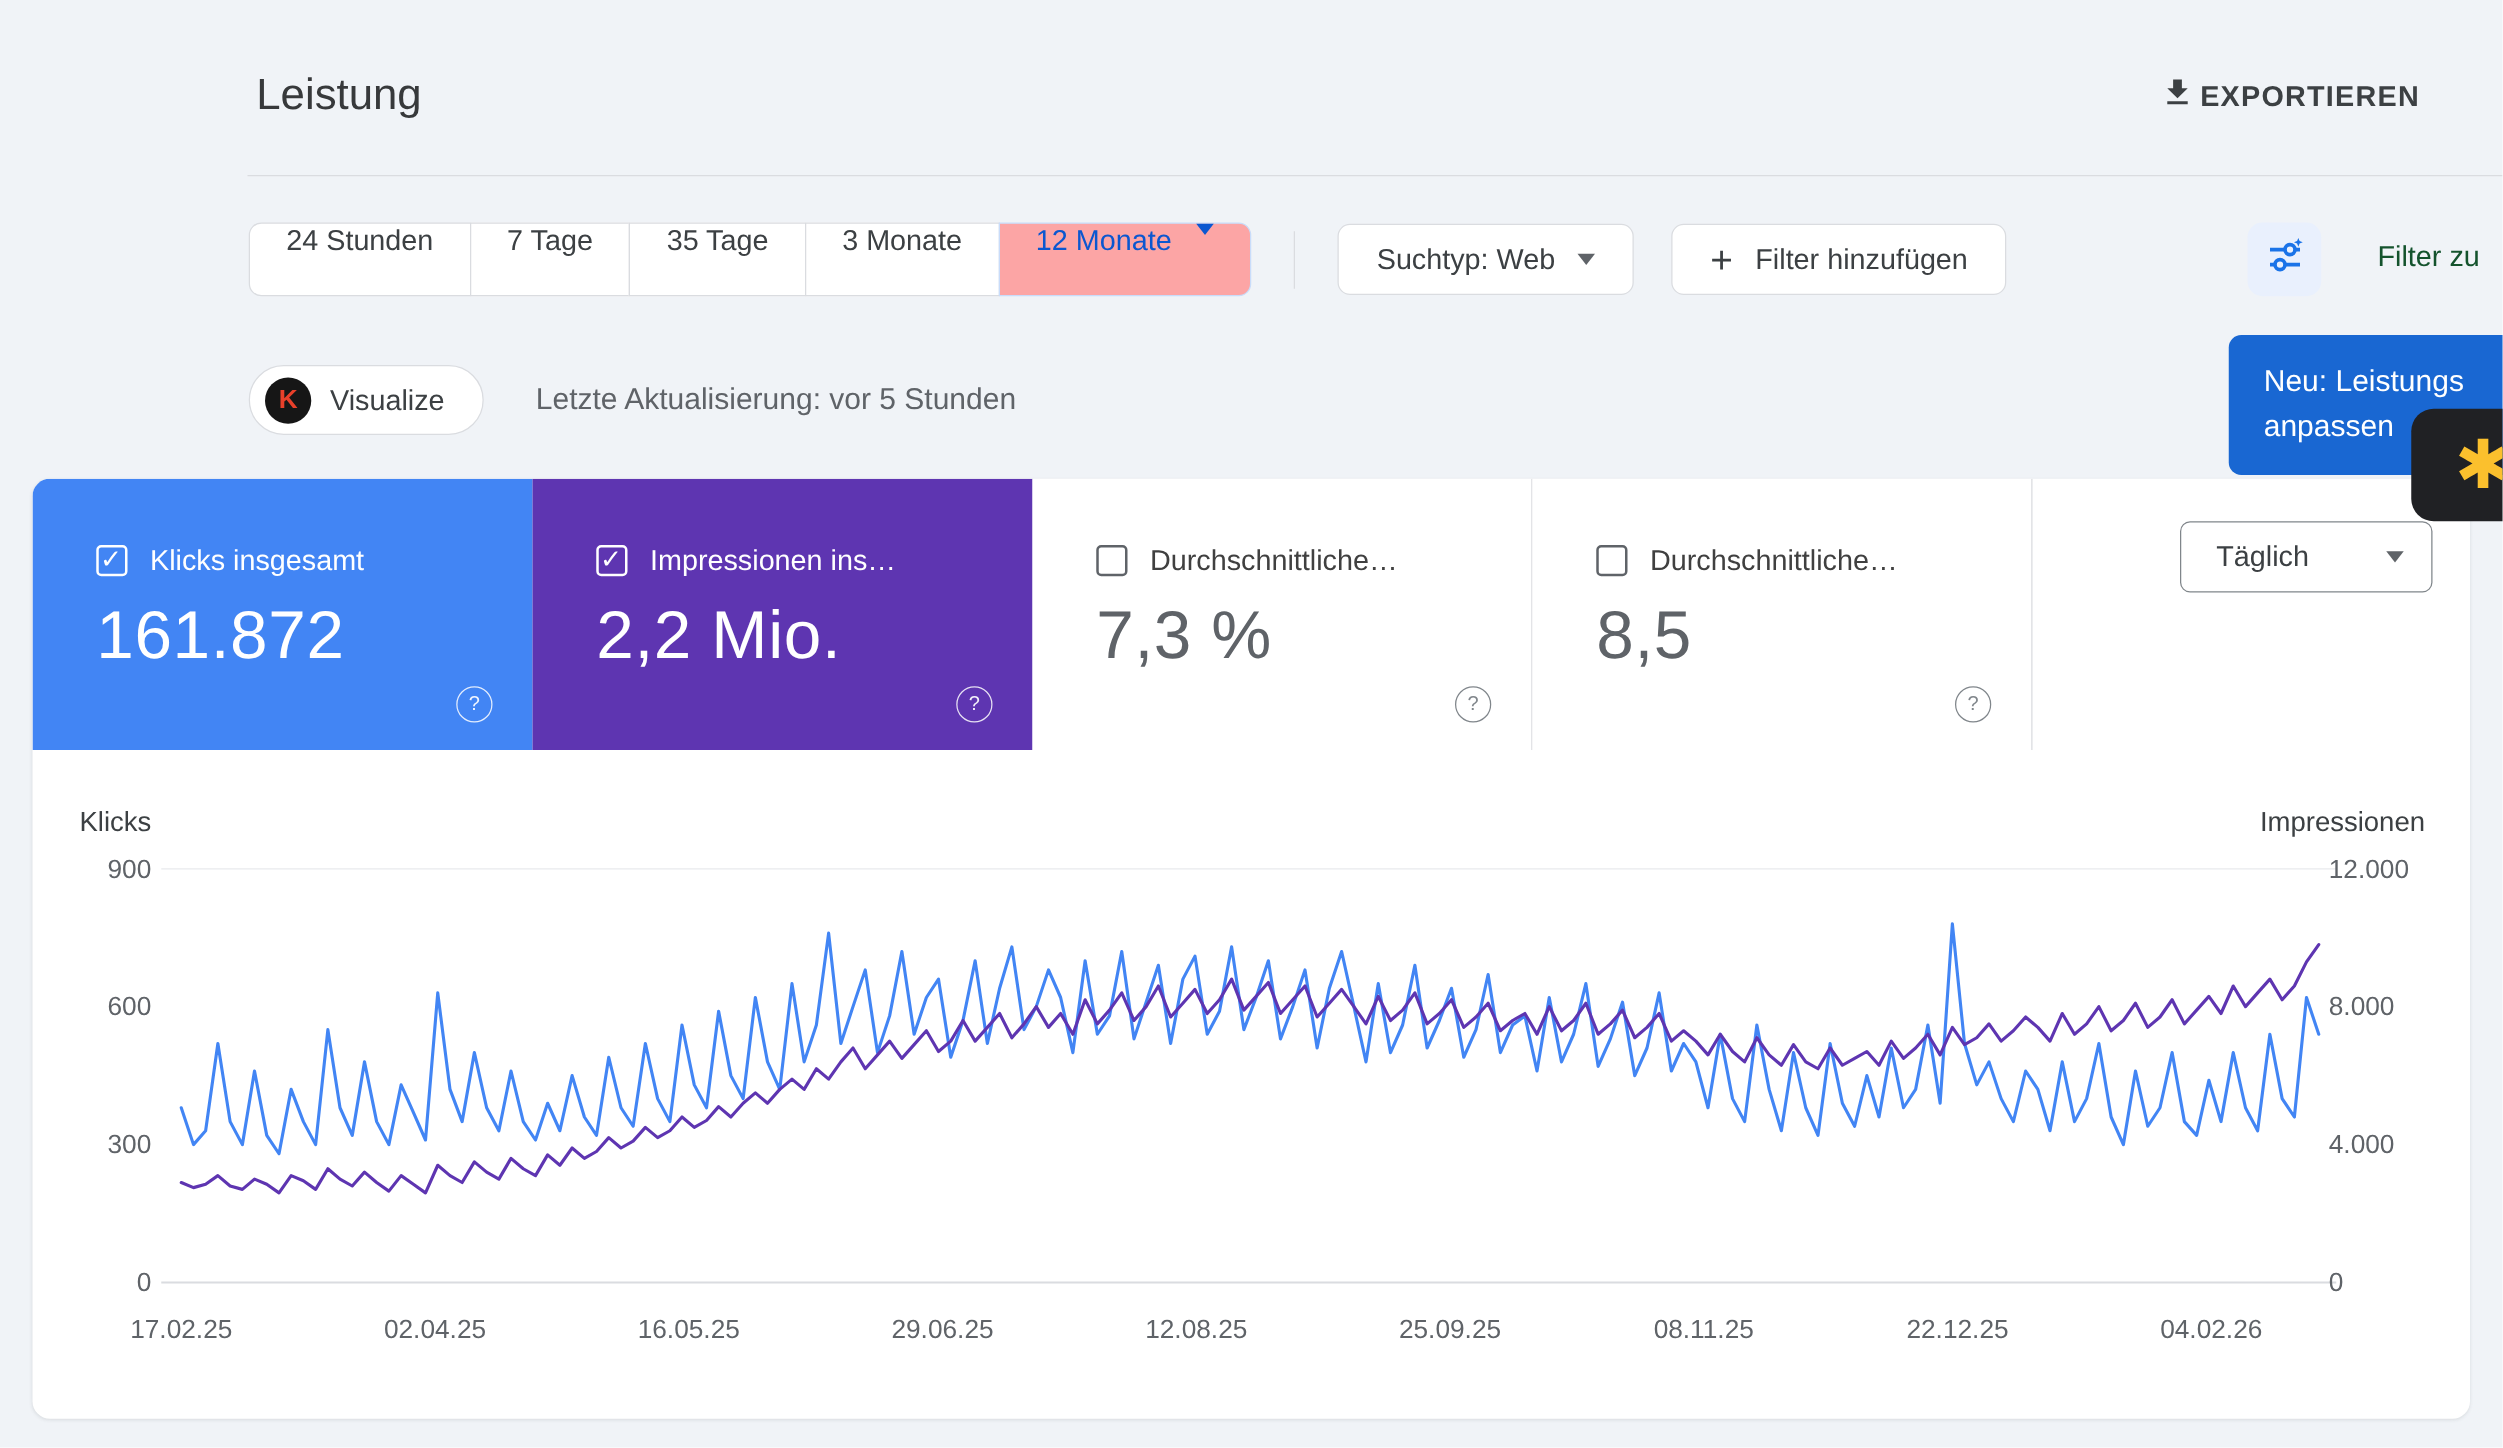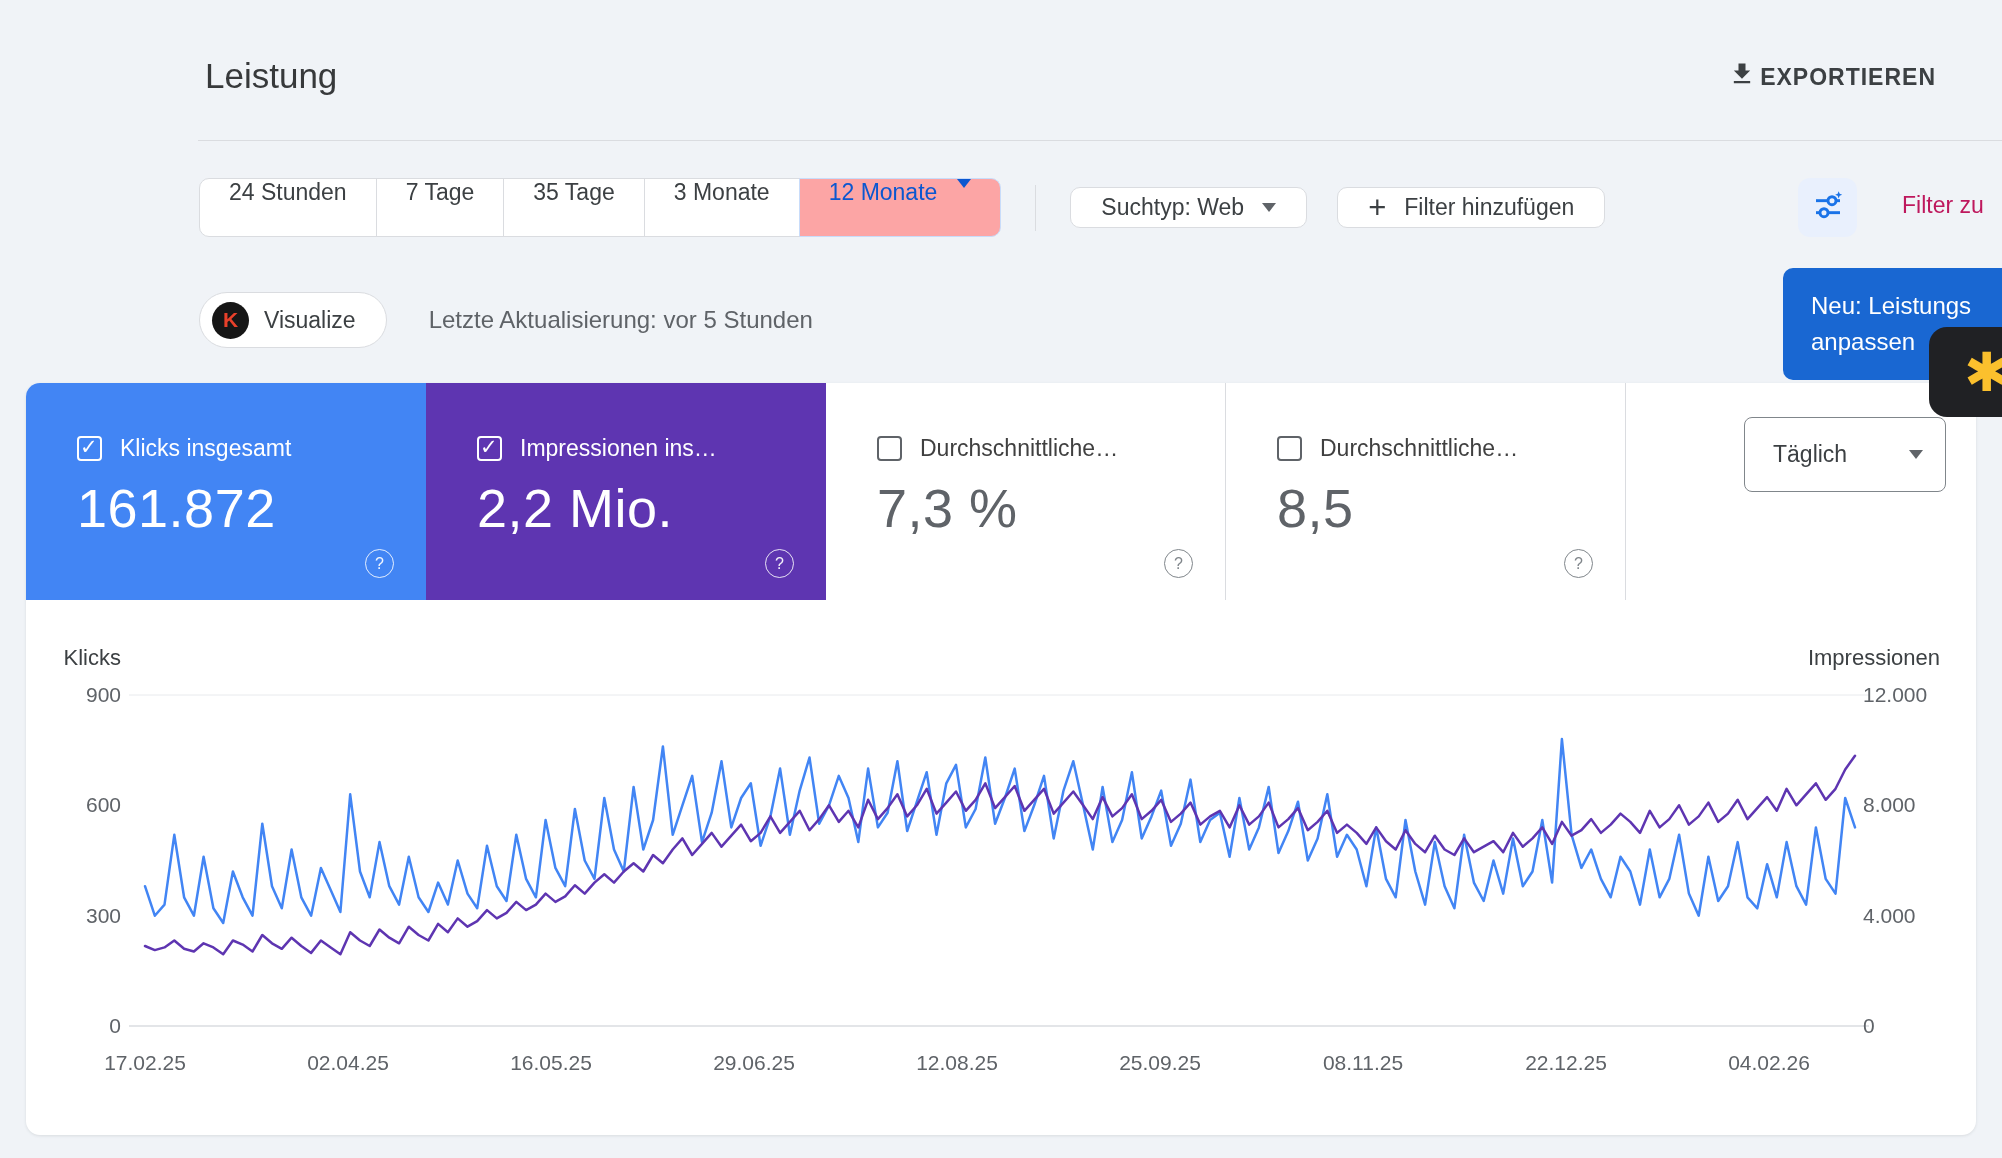--- a/index.html
+++ b/index.html
@@ -19,28 +19,28 @@
   .seg{display:flex}
   .seg-btn{height:57px;display:flex;align-items:flex-start;padding:0 29px;background:#fff;
     border:1px solid #dadce0;margin-left:-1px;font-size:23px;cursor:pointer;white-space:nowrap;color:#3c4043}
   .seg-btn:first-child{border-radius:10px 0 0 10px;margin-left:0}
   .seg-btn.selected{background:#fca5a5;border-color:#c8dcfa;color:#0b57d0;font-weight:500;
     border-radius:0 10px 10px 0;gap:20px}
   .caret{width:0;height:0;border-left:7px solid transparent;border-right:7px solid transparent;
     border-top:9px solid #5f6368}
   .seg-btn.selected .caret{border-top-color:#0b57d0}
   .vsep{width:1px;height:46px;background:#dadce0;margin:0 34px}
-  .pill-btn{height:41px;display:flex;align-items:center;gap:18px;padding:0 30px;
+  .pill-btn{height:57px;display:flex;align-items:center;gap:18px;padding:0 30px;
     border:1px solid #dadce0;border-radius:10px;background:#fff;font-size:23px;cursor:pointer;
     margin-right:30px;white-space:nowrap;color:#3c4043;box-sizing:border-box}
   .plus{font-size:31px;line-height:1;color:#3c4043;font-weight:400}
   .tune-btn{position:absolute;top:178px;right:145px;width:59px;height:59px;border-radius:12px;
     background:#e9f0fd;display:flex;align-items:center;justify-content:center;cursor:pointer}
   .filter-link{position:absolute;top:192px;left:1902px;font-size:23px;font-weight:500;
-    color:#be185d;white-space:nowrap;cursor:pointer}
+    color:#14532d;white-space:nowrap;cursor:pointer}
 
   
   .row2{position:absolute;top:292px;left:199px;display:flex;align-items:center;gap:42px}
   .visualize{height:54px;border:1px solid #dadce0;border-radius:28px;background:#fff;
     display:flex;align-items:center;gap:15px;padding:0 30px 0 12px;font-size:23px;font-weight:500;cursor:pointer}
   .k-badge{width:37px;height:37px;border-radius:50%;background:#161616;color:#e8402a;
     display:flex;align-items:center;justify-content:center;font-weight:700;font-size:21px}
   .status{font-size:24px;color:#5f6368}
 
   
@@ -64,21 +64,21 @@
   .cb.checked::after{content:"\2713";position:absolute;left:1px;top:-3px;font-size:21px;font-weight:700;color:#fff}
   .cb.un{border:2.5px solid #5f6368}
   .plain .cb-row{color:#404040}
   .mval{margin-top:15px;font-size:54px;font-weight:400;letter-spacing:.5px}
   .plain .mval{color:#5f6368}
   .help{position:absolute;right:32px;bottom:22px;width:27px;height:27px;border-radius:50%;
     font-size:16px;display:flex;align-items:center;justify-content:center;cursor:pointer}
   .help::after{content:"?"}
   .mcard.blue .help,.mcard.purple .help{border:1.8px solid rgba(255,255,255,.85);color:rgba(255,255,255,.92)}
   .mcard.plain .help{border:1.8px solid #80868b;color:#80868b}
-  .granularity{position:absolute;top:34px;right:30px;width:202px;height:75px;border:1px solid #80868b;
+  .granularity{position:absolute;top:34px;right:30px;width:202px;height:57px;border:1px solid #80868b;
     border-radius:8px;background:#fff;display:flex;align-items:center;justify-content:space-between;
     padding:0 22px 0 28px;box-sizing:border-box;font-size:23px;cursor:pointer}
   #perf-chart{position:absolute;top:255px;left:0;font-family:"Liberation Sans","DejaVu Sans",sans-serif}
 </style>
 </head>
 <body>
 
 <div class="title">Leistung</div>
 <div class="export-btn">
   <span>

